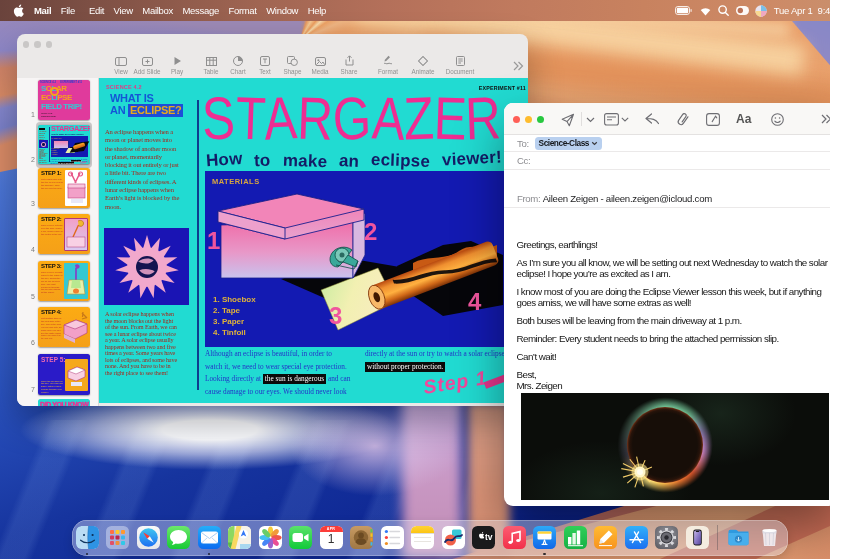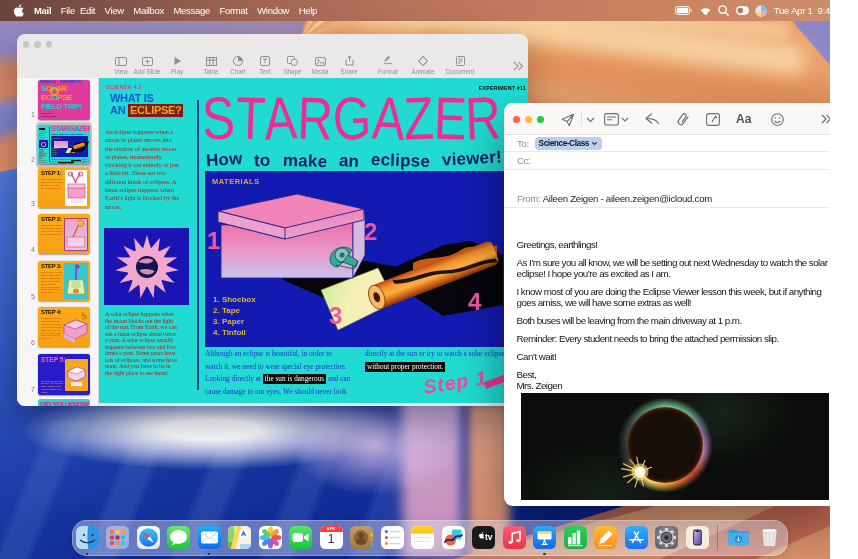--- a/index.html
+++ b/index.html
@@ -67,21 +67,21 @@
 .thumb{position:absolute;left:21px;width:52px;height:40px;border-radius:2.5px;overflow:hidden;box-shadow:0 0.5px 1.5px rgba(0,0,0,.35);}
 .tnum{position:absolute;font-size:7px;color:#7c7c7c;width:14px;text-align:right;left:4px;}
 .steps{background:linear-gradient(180deg,#fcab13,#f5a018);}
 .steps .st{position:absolute;left:3px;top:2px;font-size:6px;font-weight:bold;color:#111;letter-spacing:-0.3px;}
 .steps .red{position:absolute;left:3px;font-size:2.3px;color:#c03424;line-height:2.9px;width:22px;}
 .minibox{position:absolute;border-radius:1px;}
 
 #sl-sci{position:absolute;left:7px;top:6px;font-size:5.5px;font-weight:bold;color:#e23c86;letter-spacing:.2px;}
 #sl-exp{position:absolute;right:2px;top:7px;font-size:5.3px;font-weight:bold;color:#111;letter-spacing:.2px;}
 #sl-what{position:absolute;left:11px;top:14px;font-size:11px;font-weight:bold;color:#1456d6;line-height:12px;letter-spacing:-0.3px;}
-#sl-what .hl{background:#7f1d1d;color:#e8a91d;padding:0 2px 1px 2px;}
+#sl-what .hl{background:#1d4ed8;color:#e8a91d;padding:0 2px 1px 2px;}
 .redp{position:absolute;left:6px;width:83px;font-family:"Liberation Serif",serif;font-size:6.6px;line-height:8.3px;color:#a62a1e;letter-spacing:-0.15px;}
 #bluebox{position:absolute;left:5px;top:150px;width:85px;height:77px;background:#1a14b4;}
 #divider{position:absolute;left:98px;top:22px;width:1.5px;height:290px;background:#0e3c8e;}
 #starg{position:absolute;left:100px;top:6px;width:340px;color:#ee2d92;font-size:60px;font-weight:normal;white-space:nowrap;letter-spacing:-0.5px;}
 #starg span{display:inline-block;transform-origin:center 70%;}
 #howto{position:absolute;left:107px;top:72px;width:300px;color:#141c66;font-size:17px;font-weight:bold;white-space:nowrap;word-spacing:7px;letter-spacing:0.2px;}
 #howto span{display:inline-block;}
 #panel{position:absolute;left:106px;top:93px;width:311px;height:176px;background:#131ab2;}
 #sl-bot{position:absolute;left:106px;top:270px;width:330px;font-family:"Liberation Serif",serif;font-size:7.3px;line-height:12.6px;color:#2433c8;}
 #sl-bot .hl{background:#0a0a0a;color:#fff;padding:0 2px 1px 2px;}
@@ -117,21 +117,21 @@
   <div class="wl" id="wpink"></div>
   <div class="wl" id="wsal2"></div>
   <div class="wl" id="wglow1"></div>
   <div class="wl" id="wglow2"></div>
   <div id="menubar">
     <svg style="margin-left:13px;" width="11" height="13" viewBox="0 0 11 13">
         <path fill="#fff" d="M9.1 6.9c0-1.5 1.2-2.2 1.3-2.3-.7-1-1.8-1.2-2.2-1.2-.9-.1-1.8.5-2.3.5-.5 0-1.2-.5-2-.5-1 0-2 .6-2.5 1.5-1.1 1.9-.3 4.7.8 6.2.5.8 1.1 1.6 1.9 1.6.8 0 1.1-.5 2-.5.9 0 1.2.5 2 .5.8 0 1.4-.7 1.9-1.5.6-.9.8-1.7.8-1.8 0 0-1.6-.6-1.7-2.5zM7.6 2.4c.4-.5.7-1.2.6-1.9-.6 0-1.3.4-1.8.9-.4.4-.7 1.1-.6 1.8.7.1 1.4-.3 1.8-.8z"></path>
       </svg>
     <span style="font-weight:bold;margin-left:10px;">Mail</span>
     <span style="margin-left:9.5px;">File</span>
-    <span style="margin-left:5px;text-align:center;">Edit</span>
+    <span style="margin-left:14px;text-align:center;">Edit</span>
     <span style="margin-left:9.5px;">View</span>
     <span style="margin-left:9.5px;">Mailbox</span>
     <span style="margin-left:9.5px;">Message</span>
     <span style="margin-left:9.5px;">Format</span>
     <span style="margin-left:9.5px;">Window</span>
     <span style="margin-left:9.5px;">Help</span>
     <div class="r">
       <svg width="17" height="9" viewBox="0 0 17 9">
           <rect x="0.5" y="0.5" width="14" height="8" rx="2.4" fill="none" stroke="#fff" stroke-opacity=".85" stroke-width="1"></rect>
           <rect x="1.8" y="1.8" width="11.4" height="5.4" rx="1.2" fill="#fff"></rect>

